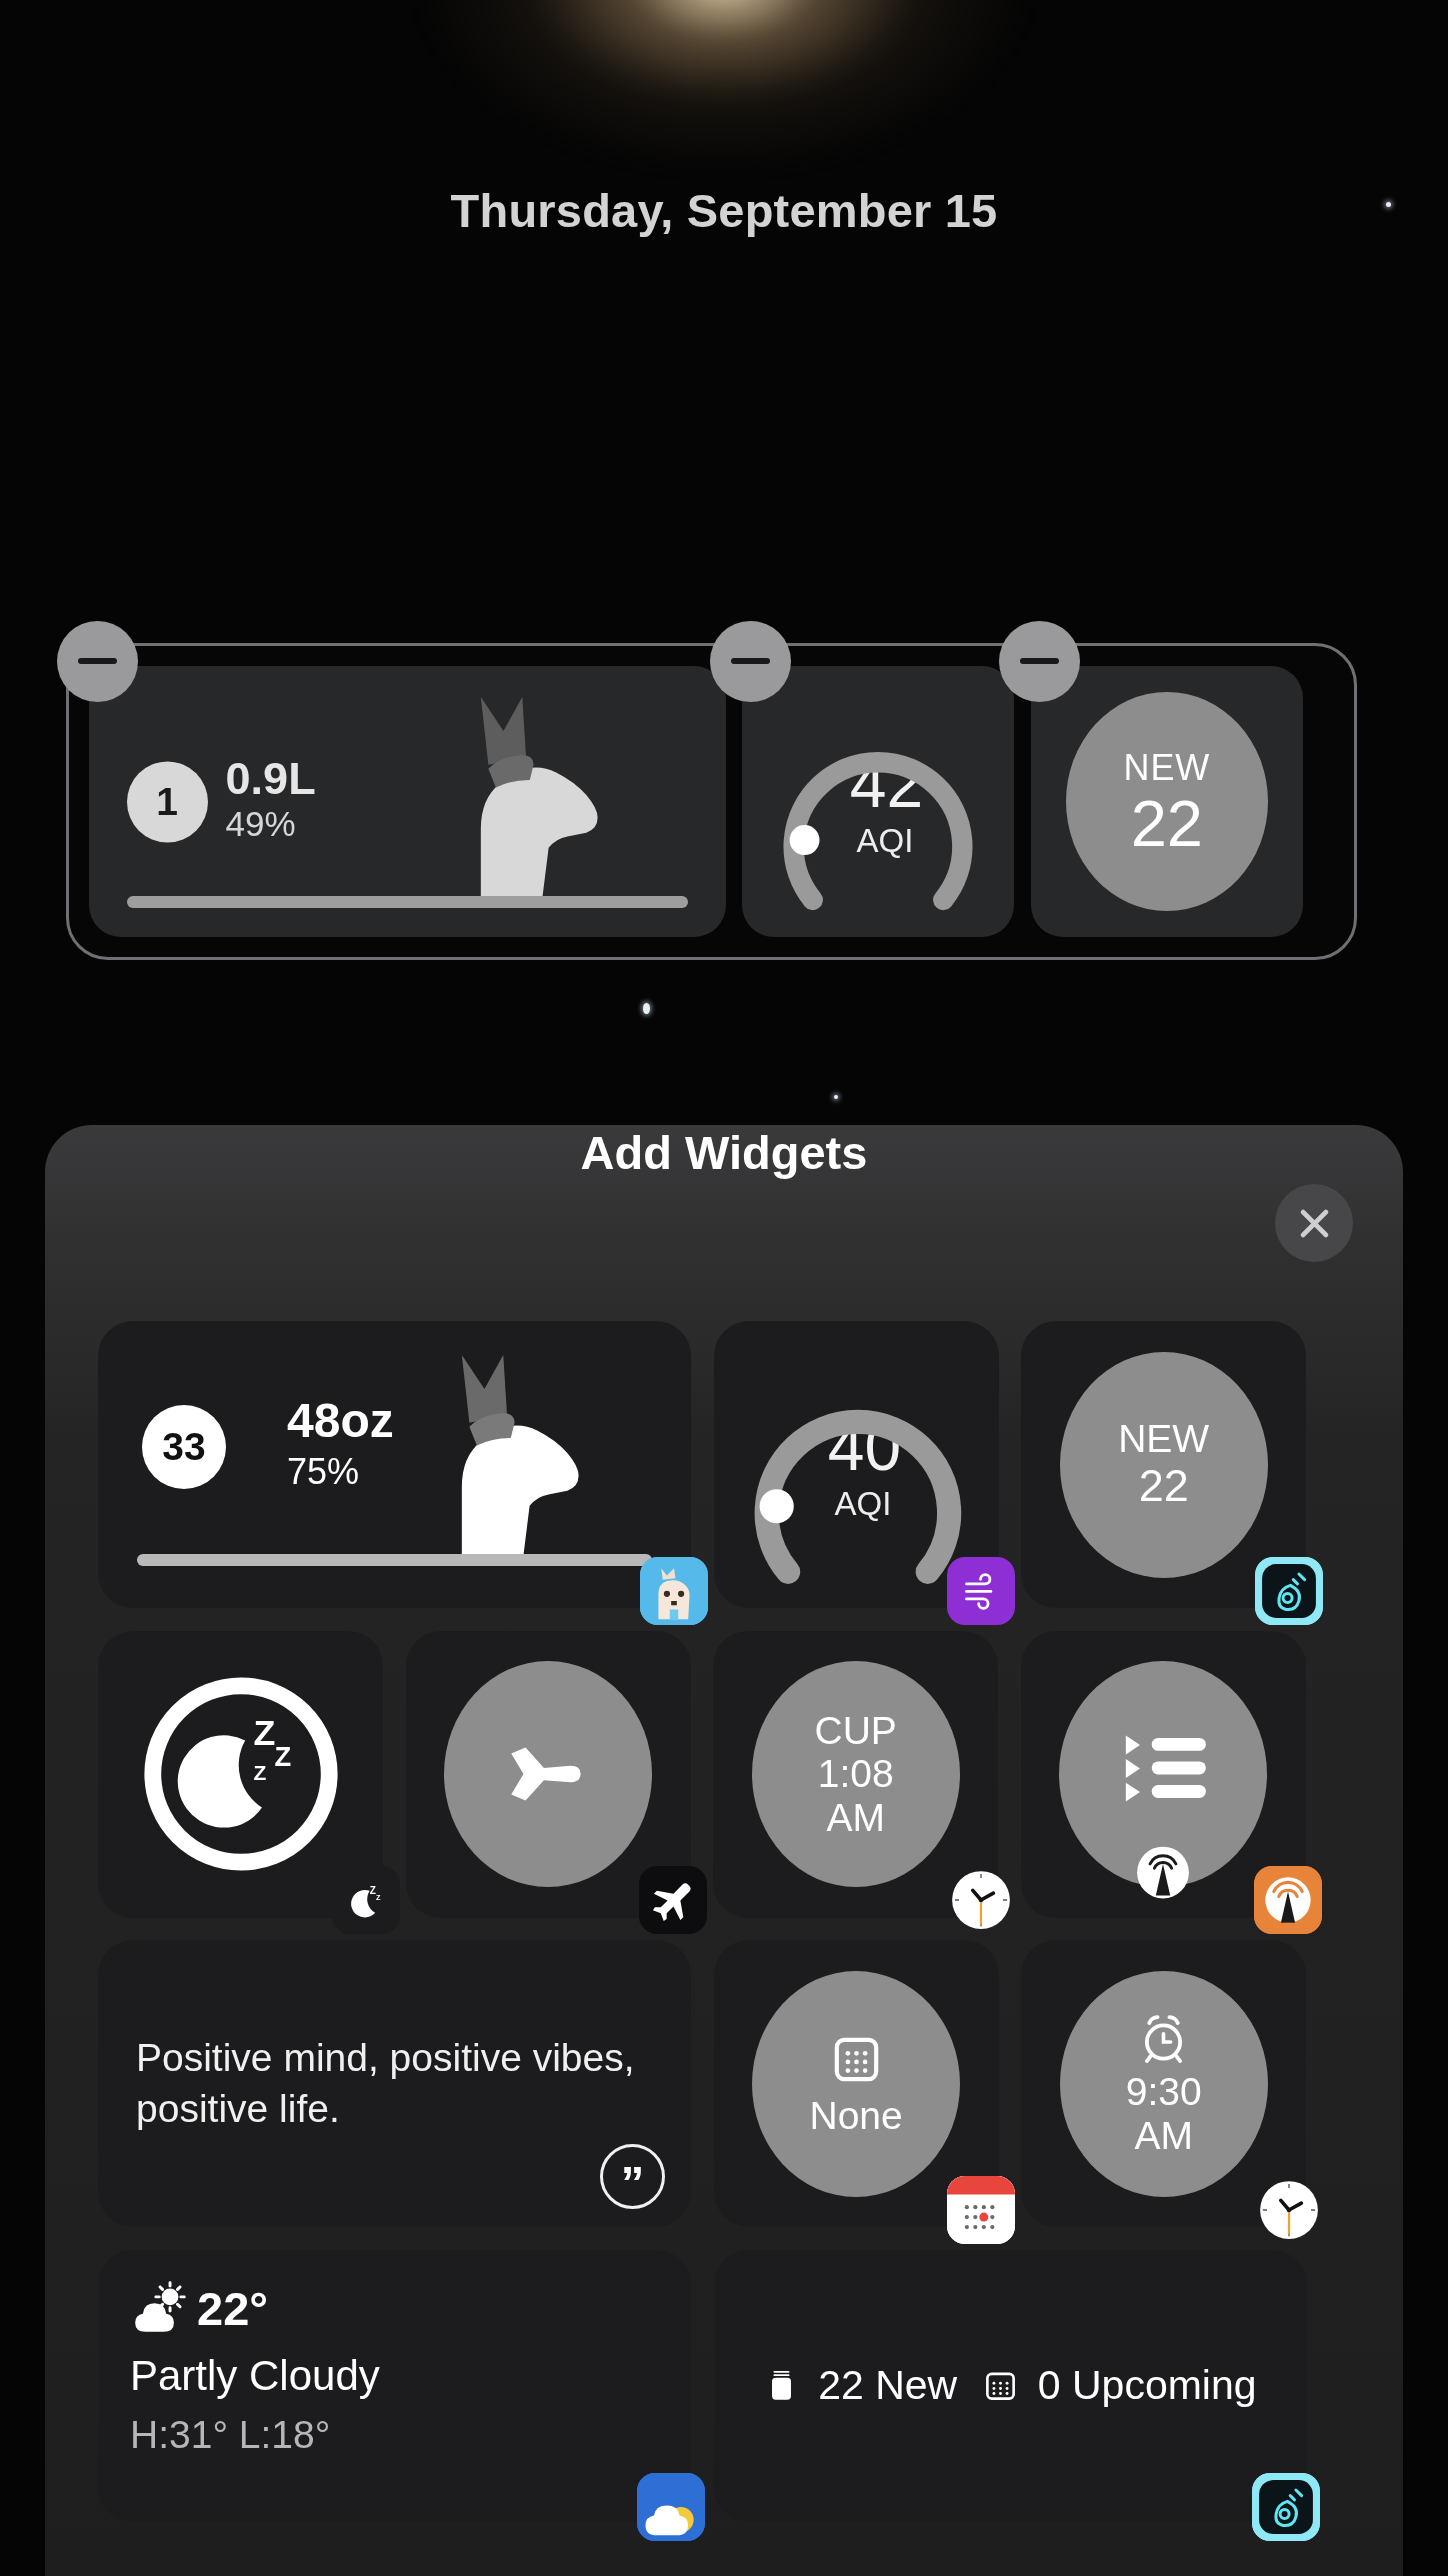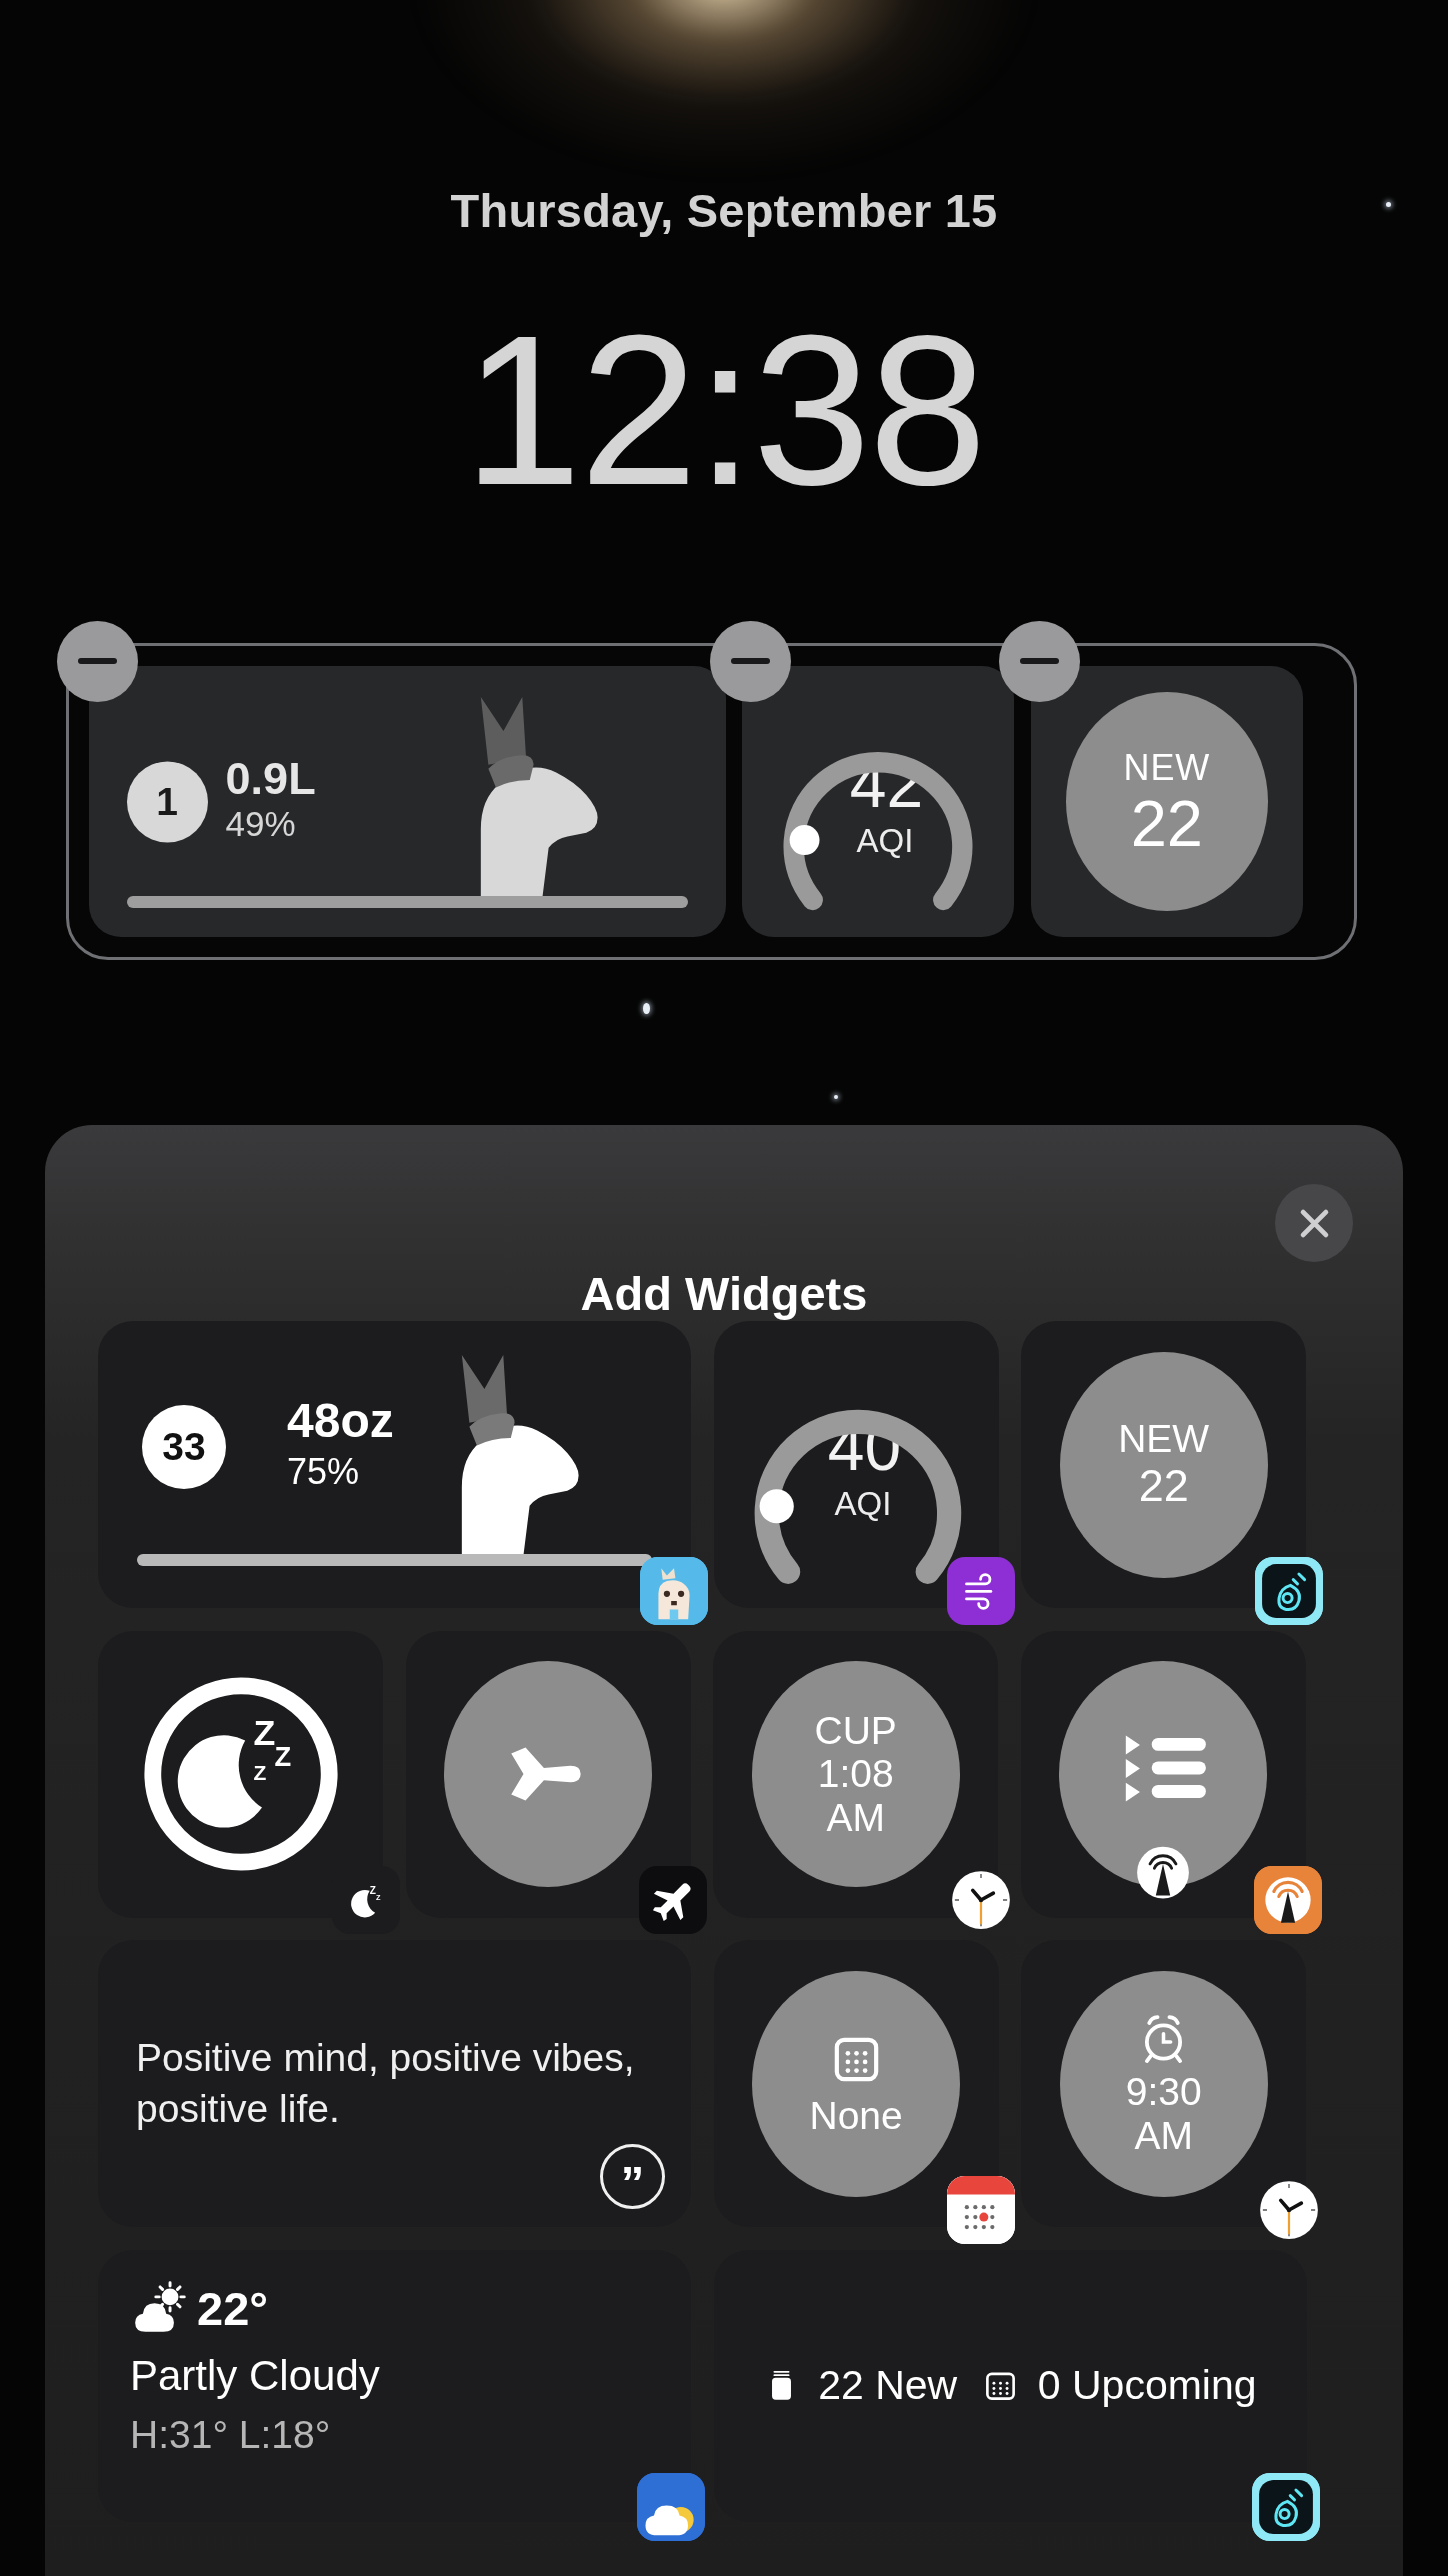--- a/index.html
+++ b/index.html
@@ -138,21 +138,21 @@
   .w-new .t2 { font-size: 65px; font-weight: 500; color: #fff; line-height: 1; margin-top: 1.5px; }
 
   
   .sheet {
     position: absolute; left: 45px; right: 45px; top: 1125px; bottom: -30px;
     background: linear-gradient(180deg, #3a3a3c 0%, #313132 106px, #242425 317px, #1e1e1f 100%);
     border-radius: 47px 47px 0 0;
   }
   .sheet-head {
     position: relative; height: 196px;
-    display: flex; align-items: flex-end; justify-content: center;
+    display: flex; align-items: flex-start; justify-content: center;
   }
   .sheet-title { font-size: 47px; font-weight: 700; color: #fff; }
   .close-btn {
     position: absolute; right: 50px; top: 50%; transform: translateY(-50%);
     width: 78px; height: 78px; border-radius: 50%;
     background: #47474a;
     display: flex; align-items: center; justify-content: center;
   }
   .close-btn svg { width: 39px; height: 39px; }
 
@@ -240,21 +240,20 @@
     <div class="wall-base"></div>
     <div class="wall-topglow"></div>
     <div class="earth-halo"></div>
     <div class="earth"></div>
     <div class="star" style="left:1386px;top:202px;width:5.3px;height:5.3px;"></div>
     <div class="star" style="left:643px;top:1003px;width:6.8px;height:11.3px;"></div>
     <div class="star" style="left:834px;top:1095px;width:3.8px;height:3.8px;"></div>
   </div>
 
   <div class="lock-date">Thursday, September 15</div>
-  <div class="lock-time">12:38</div>
 
   <div class="tray">
 
     <div class="tray-slot wide">
       <div class="minus-badge">
         <i></i>
       </div>
       <div class="tray-card">
         <div class="w-water">
           <svg class="llama" viewBox="0 0 100 120">

